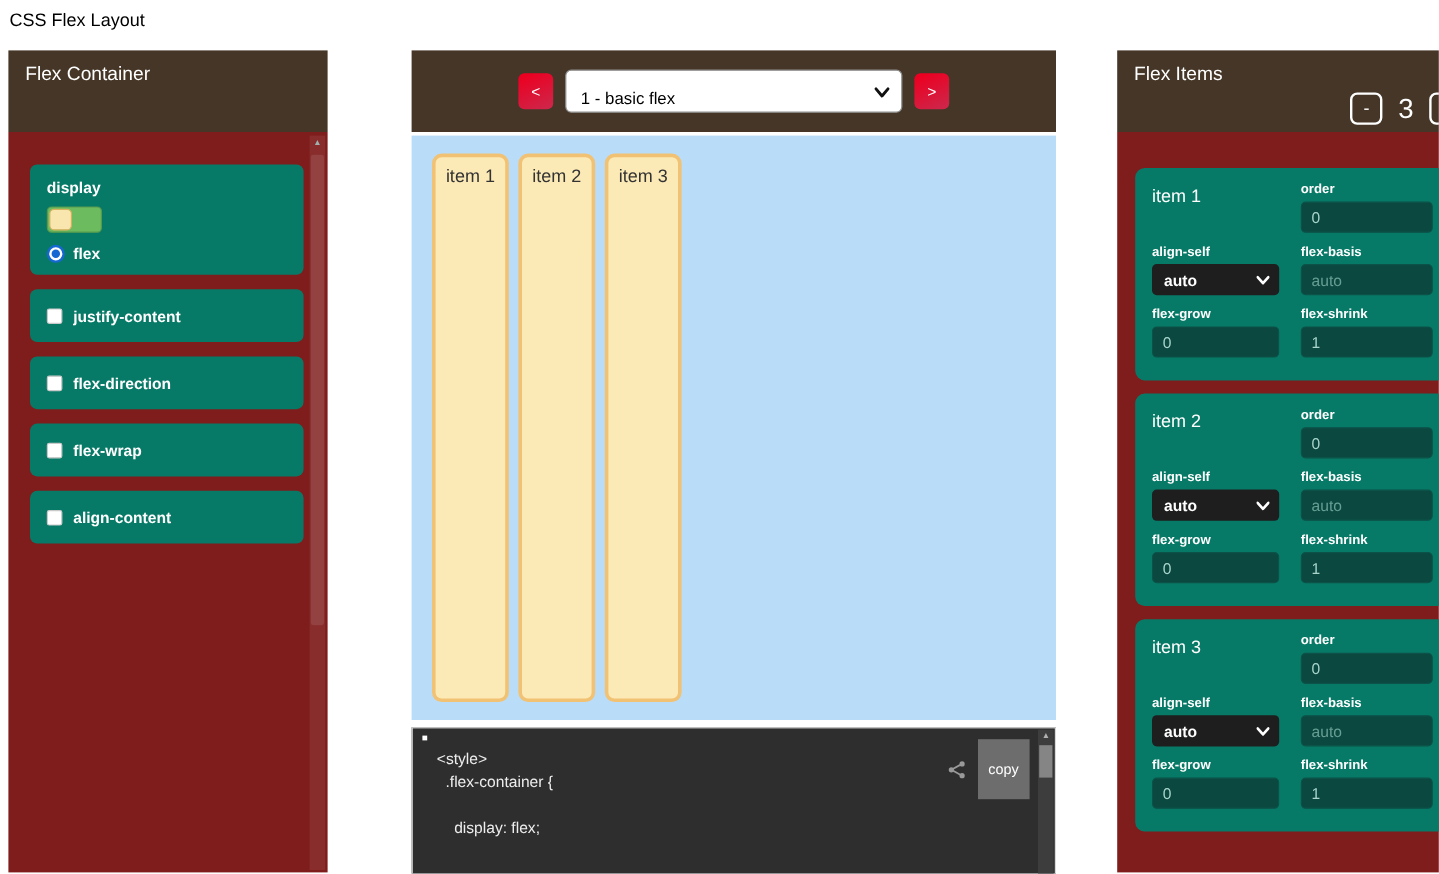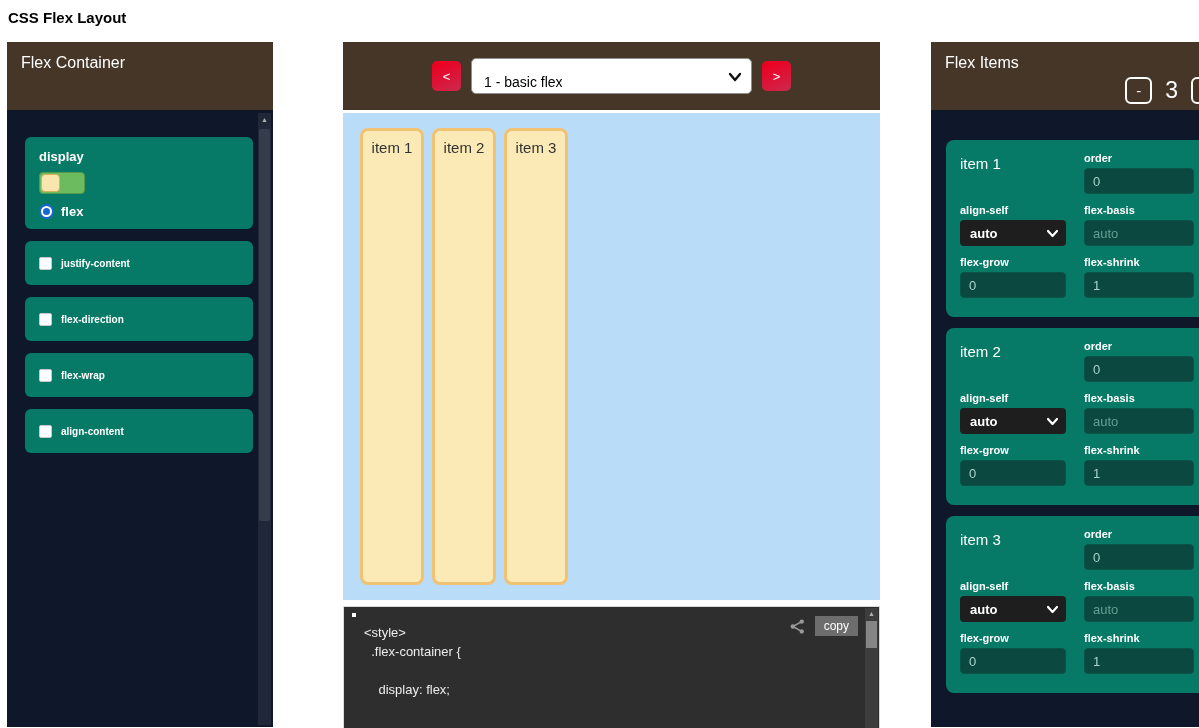--- a/index.html
+++ b/index.html
@@ -1,29 +1,29 @@
 <!DOCTYPE html>
 <html><head>
 <meta charset="utf-8">
 <style>
   * { box-sizing: border-box; }
   html,body { margin:0; padding:0; width:1199px; height:728px; overflow:hidden;
               background:#fff; font-family:"Liberation Sans", sans-serif; }
   body { position:relative; }
 
-  .page-title { position:absolute; left:8px; top:9px; font-size:15px; font-weight:bold; color:#000; }
+  .page-title { position:absolute; left:8px; top:9px; font-size:15px; font-weight:normal; color:#000; }
 
   .col { position:absolute; top:42px; }
   .col-left  { left:7px;   width:266px; height:685px; }
   .col-mid   { left:343px; width:537px; height:685px; }
   .col-right { left:931px; width:303px; height:489px; }
 
   .panel-header { position:relative; height:68px; background:#453627; color:#fff;
                   padding:12px 14px; font-size:16px; }
-  .panel-body { position:relative; background:#0f172a; height:617px; overflow:hidden; }
+  .panel-body { position:relative; background:#7f1d1d; height:617px; overflow:hidden; }
 
   
   .vscroll { position:absolute; top:3px; right:2px; bottom:2px; width:13px;
              background:rgba(255,255,255,0.07); }
   .vscroll .scroll-arrow { position:absolute; top:3px; left:0; width:13px; text-align:center;
              font-size:7px; color:#9fb3ae; line-height:8px; }
   .vscroll .scroll-thumb { position:absolute; top:16px; left:1px; width:11px; height:64%;
              background:rgba(255,255,255,0.10); border-radius:2px; }
 
   
@@ -36,21 +36,21 @@
             background:#f8e6ae; border:1px solid #d8b15e; border-radius:4px; }
   .radio-row { margin-top:10px; display:flex; align-items:center; gap:7px; }
   .radio { width:15px; height:15px; border:2px solid #1567d2; border-radius:50%;
            background:#fff; display:flex; align-items:center; justify-content:center; cursor:pointer; }
   .radio .dot { width:7px; height:7px; border-radius:50%; background:#1567d2; }
   .radio-label { font-size:13px; font-weight:bold; }
 
   .prop-card { height:44px; display:flex; align-items:center; padding:0 14px; }
   .checkbox { width:13px; height:13px; background:#fff; border:1px solid #c9c9c9;
               border-radius:2px; margin-right:9px; cursor:pointer; flex:0 0 auto; }
-  .prop-label { font-size:10px; font-weight:bold; }
+  .prop-label { font-size:13px; font-weight:bold; }
 
   
   .mid-header { display:flex; align-items:center; justify-content:center; gap:10px; }
   .nav-btn { width:29px; height:30px; border:none; border-radius:5px; cursor:pointer;
              background:linear-gradient(155deg,#ec0021 10%,#cf2448 90%); color:#fff;
              font-size:13px; font-family:inherit; display:flex; align-items:center; justify-content:center; }
   .example-select-wrap { position:relative; width:281px; height:36px; background:#fff;
              border:1px solid #8f8f8f; border-radius:5px; }
   .example-select { appearance:none; -webkit-appearance:none; width:100%; height:100%;
              border:none; background:transparent; font-size:14px; color:#000;
@@ -62,21 +62,21 @@
                 padding:15px 0 15px 17px; overflow:hidden; }
   .flex-item { width:64px; margin-right:8px; background:#fceab6; border:3px solid #f2c274;
                border-radius:8px; text-align:center; padding-top:8px; font-size:15px; color:#333; }
 
   
   .code-panel { position:relative; margin-top:6px; height:160px; background:#2e2e2e;
                 border:1px solid #d9d9d9; overflow:hidden; }
   .code-dot { position:absolute; left:8px; top:6px; width:4px; height:4px; background:#fff; }
   .code-controls { position:absolute; top:9px; right:21px; display:flex; align-items:center; gap:9px; }
   .share-icon { width:17px; height:17px; cursor:pointer; }
-  .copy-btn { background:#6d6d6d; color:#fff; border:none; font-size:12px; padding:3px 9px;
+  .copy-btn { background:#6d6d6d; color:#fff; border:none; font-size:12px; padding:18px 9px;
               cursor:pointer; font-family:inherit; }
   .code-scroll { position:absolute; top:1px; right:1px; bottom:1px; width:13px; background:#3d3d3d; }
   .code-scroll .scroll-arrow { position:absolute; top:2px; left:0; width:13px; text-align:center;
               font-size:7px; color:#b0b0b0; line-height:8px; }
   .code-scroll .scroll-thumb { position:absolute; top:13px; left:1px; width:11px; height:27px;
               background:#858585; }
   .code-text { margin:0; padding:16px 0 0 20px; font-family:Liberation Sans, sans-serif;
                font-size:13px; line-height:19px; color:#ededed; white-space:pre; }
 
   

